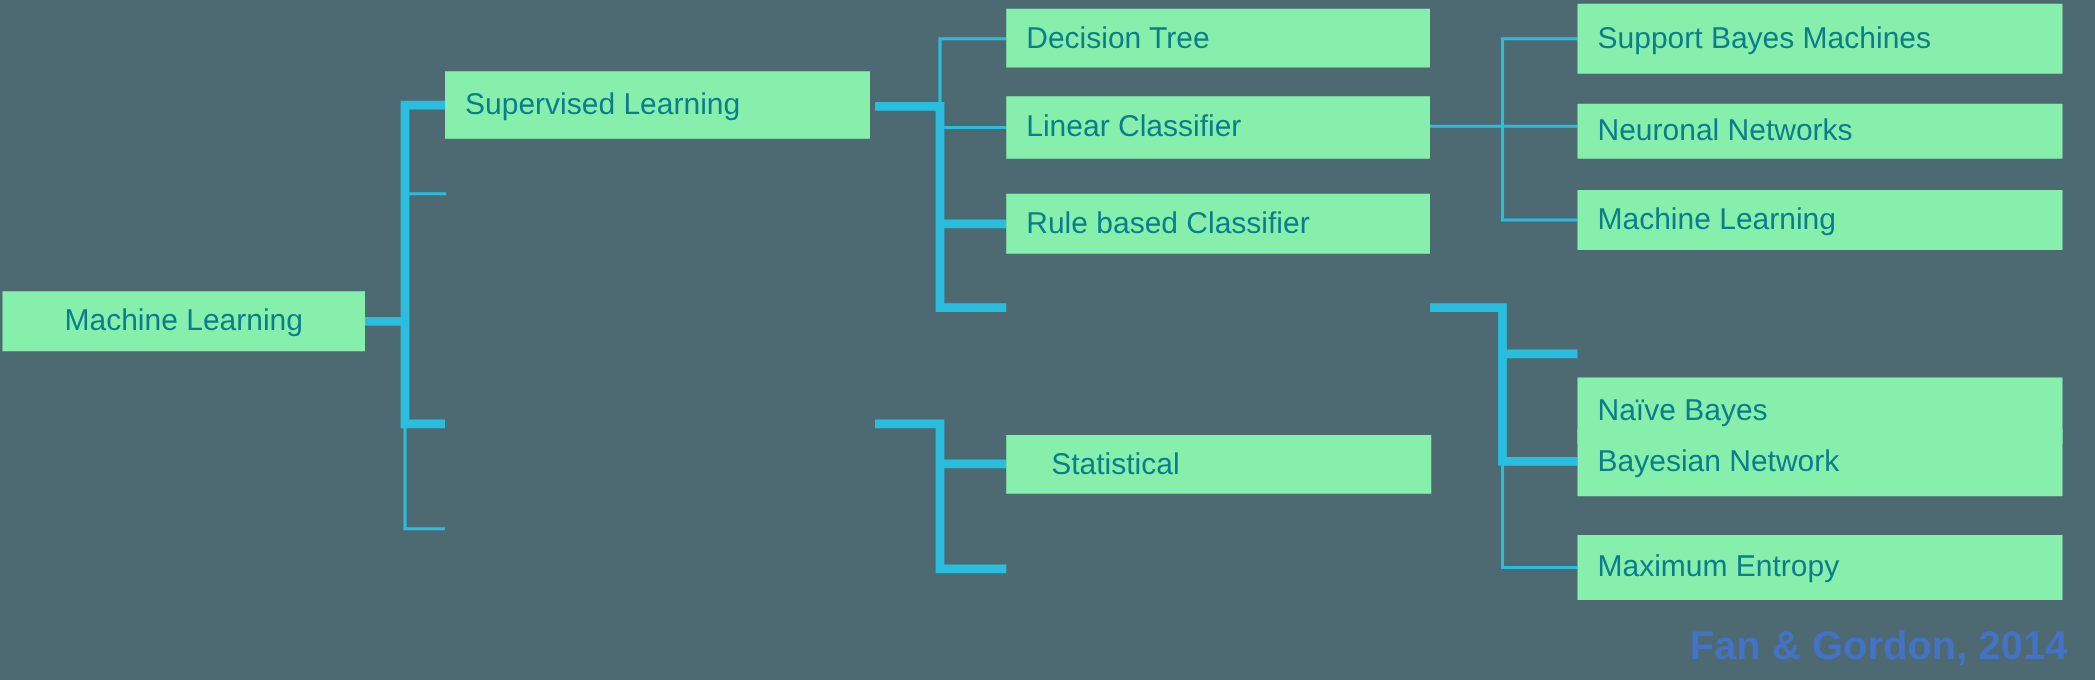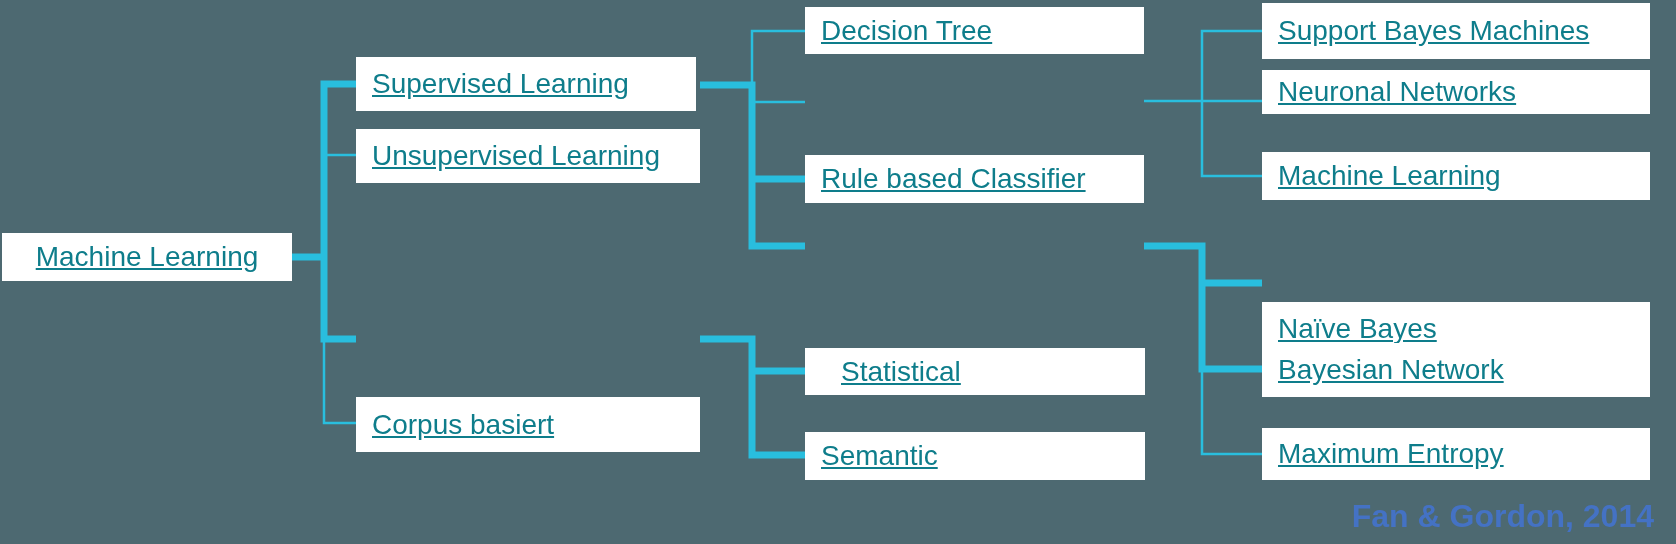--- a/index.html
+++ b/index.html
@@ -6,45 +6,44 @@
   body{
     width:1676px;height:544px;
     background:#4d6971;
     font-family:"Liberation Sans",sans-serif;
     position:relative;overflow:hidden;
   }
   .canvas{position:absolute;left:0;top:0;width:1676px;height:544px;}
   svg.connectors{position:absolute;left:0;top:0;z-index:1;}
   .node{
     position:absolute;z-index:2;
-    background:#ffffff;
+    background:#86efac;
     color:#0e7d8b;
-    font-size:28px;
+    font-size:24px;
     display:flex;align-items:center;
     padding-left:16px;box-sizing:border-box;
     white-space:nowrap;
-    text-decoration:underline;
   }
   
   .n-root{left:2px;top:233px;width:290px;height:48px;justify-content:center;padding-left:0;}
   
   .n-supervised  {left:356px;top:57px; width:340px;height:54px;}
   .n-unsupervised{left:356px;top:129px;width:344px;height:54px;}
   .n-woerterbuch {left:356px;top:312px;width:344px;height:54px;}
   .n-corpus      {left:356px;top:397px;width:344px;height:55px;}
   
   .n-decision   {left:805px;top:7px;  width:339px;height:47px;}
   .n-linear     {left:805px;top:77px; width:339px;height:50px;}
   .n-rule       {left:805px;top:155px;width:339px;height:48px;}
   .n-probalistic{left:805px;top:222px;width:339px;height:48px;}
   .n-statistical{left:805px;top:348px;width:340px;height:47px;padding-left:36px;}
   .n-semantic   {left:805px;top:432px;width:340px;height:48px;}
   
   .n-svm     {left:1262px;top:3px;  width:388px;height:56px;}
-  .n-neuronal{left:1262px;top:70px; width:388px;height:44px;}
+  .n-neuronal{left:1262px;top:83px; width:388px;height:44px;}
   .n-ml4     {left:1262px;top:152px;width:388px;height:48px;}
   .n-naive   {left:1262px;top:258px;width:388px;height:53px;margin-top:44px;}
   .n-bayesian{left:1262px;top:343px;width:388px;height:54px;}
   .n-maxent  {left:1262px;top:428px;width:388px;height:52px;}
 
   .citation{
     position:absolute;z-index:2;
     right:22px;top:498px;
     color:#4472c4;
     font-size:32px;font-weight:bold;
@@ -77,27 +76,25 @@
       <polyline points="700,339 752,339 752,455 805,455"></polyline>
       <line x1="752" y1="371" x2="805" y2="371"></line>
       <polyline points="1144,246 1202,246 1202,369 1262,369"></polyline>
       <line x1="1202" y1="283" x2="1262" y2="283"></line>
     </g>
   </svg>
 
   <div class="node n-root">Machine Learning</div>
 
   <div class="node n-supervised">Supervised Learning</div>
-  <div class="node n-unsupervised">Unsupervised Learning</div>
-  <div class="node n-corpus">Corpus basiert</div>
 
   <div class="node n-decision">Decision Tree</div>
+  <div class="node n-linear">Linear Classifier</div>
   <div class="node n-rule">Rule based Classifier</div>
   <div class="node n-statistical">Statistical</div>
-  <div class="node n-semantic">Semantic</div>
 
   <div class="node n-svm">Support Bayes Machines</div>
   <div class="node n-neuronal">Neuronal Networks</div>
   <div class="node n-ml4">Machine Learning</div>
   <div class="node n-naive">Naïve Bayes</div>
   <div class="node n-bayesian">Bayesian Network</div>
   <div class="node n-maxent">Maximum Entropy</div>
 
   <div class="citation">Fan &amp; Gordon, 2014</div>
 

